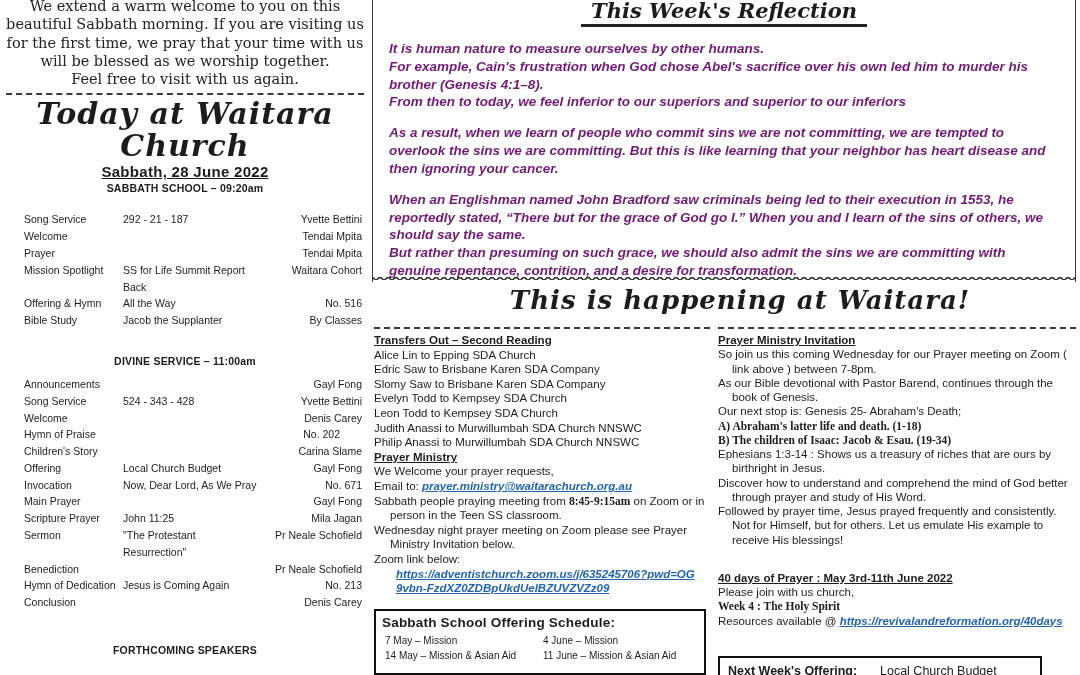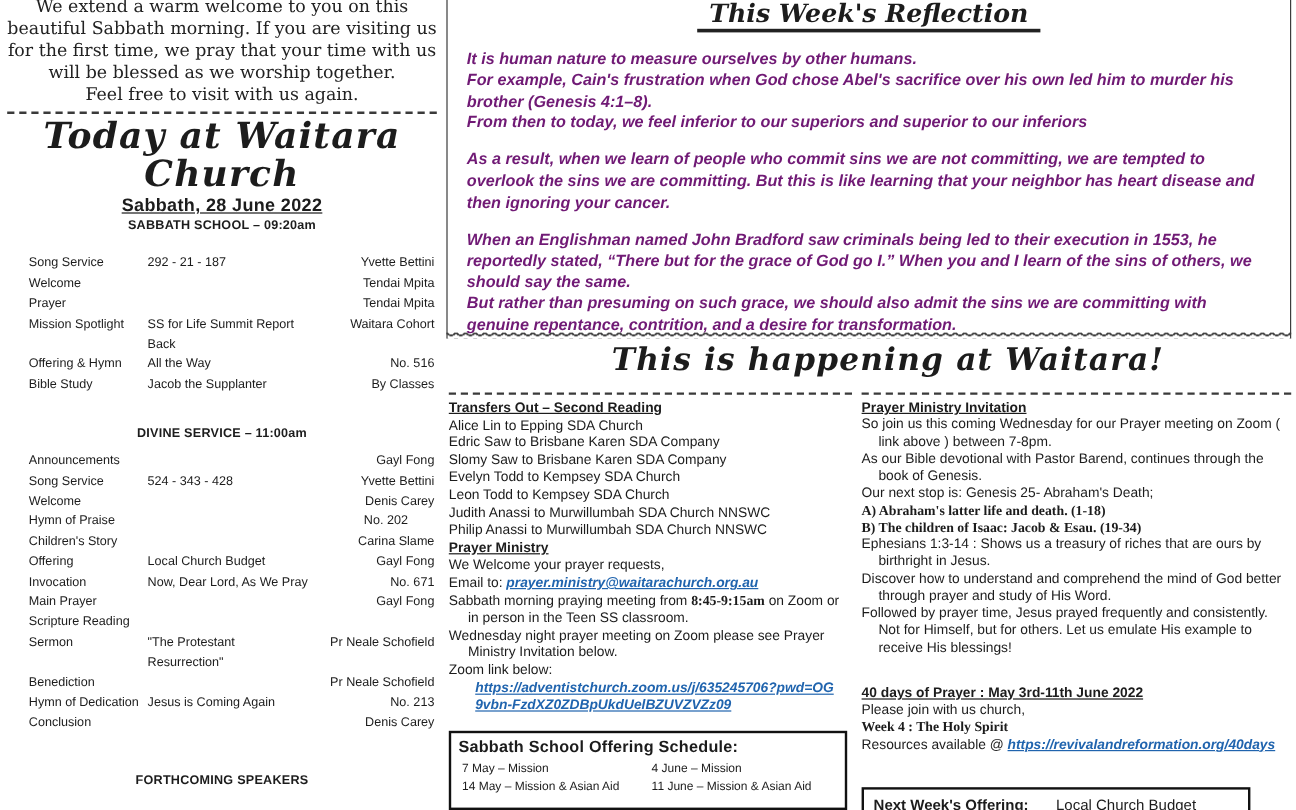--- a/index.html
+++ b/index.html
@@ -200,21 +200,25 @@
         </span>
       </div>
     <div class="prow">
         <span>Main Prayer</span>
         <span class="mid2">
           <span></span>
           <span class="who">Gayl Fong</span>
         </span>
       </div>
     <div class="prow">
-        <span>Scripture Reading</span>
+        <span>Scripture Prayer</span>
+        <span class="mid2">
+          <span>John 11:25</span>
+          <span class="who">Mila Jagan</span>
+        </span>
       </div>
     <div class="prow">
         <span>Sermon</span>
         <span class="mid2">
           <span>"The Protestant Resurrection"</span>
           <span class="who">Pr Neale Schofield</span>
         </span>
       </div>
     <div class="prow">
         <span>Benediction</span>
@@ -271,21 +275,21 @@
     <div>Evelyn Todd to Kempsey SDA Church</div>
     <div>Leon Todd to Kempsey SDA Church</div>
     <div>Judith Anassi to Murwillumbah SDA Church NNSWC</div>
     <div>Philip Anassi to Murwillumbah SDA Church NNSWC</div>
   </div>
 
   <div class="pm-block">
     <div class="sec-heading">Prayer Ministry</div>
     <div>We Welcome your prayer requests,</div>
     <div><span>Email to: </span><a class="link">prayer.ministry@waitarachurch.org.au</a></div>
-    <div class="hang"><span>Sabbath morning praying meeting from</span> <span class="b">8:45-9:15am</span> <span>on Zoom or in person in the Teen SS classroom.</span></div>
+    <div class="hang"><span>Sabbath people praying meeting from</span> <span class="b">8:45-9:15am</span> <span>on Zoom or in person in the Teen SS classroom.</span></div>
     <div class="hang">Wednesday night prayer meeting on Zoom please see Prayer Ministry Invitation below.</div>
     <div>Zoom link below:</div>
     <a class="link zoom-link">https://adventistchurch.zoom.us/j/635245706?pwd=OG9vbn-FzdXZ0ZDBpUkdUelBZUVZVZz09</a>
   </div>
 
   <div class="schedule-box">
     <div class="schedule-heading">Sabbath School Offering Schedule:</div>
     <div class="schedule-grid">
       <div class="cell">7 May – Mission</div>
       <div class="cell">4 June – Mission</div>

